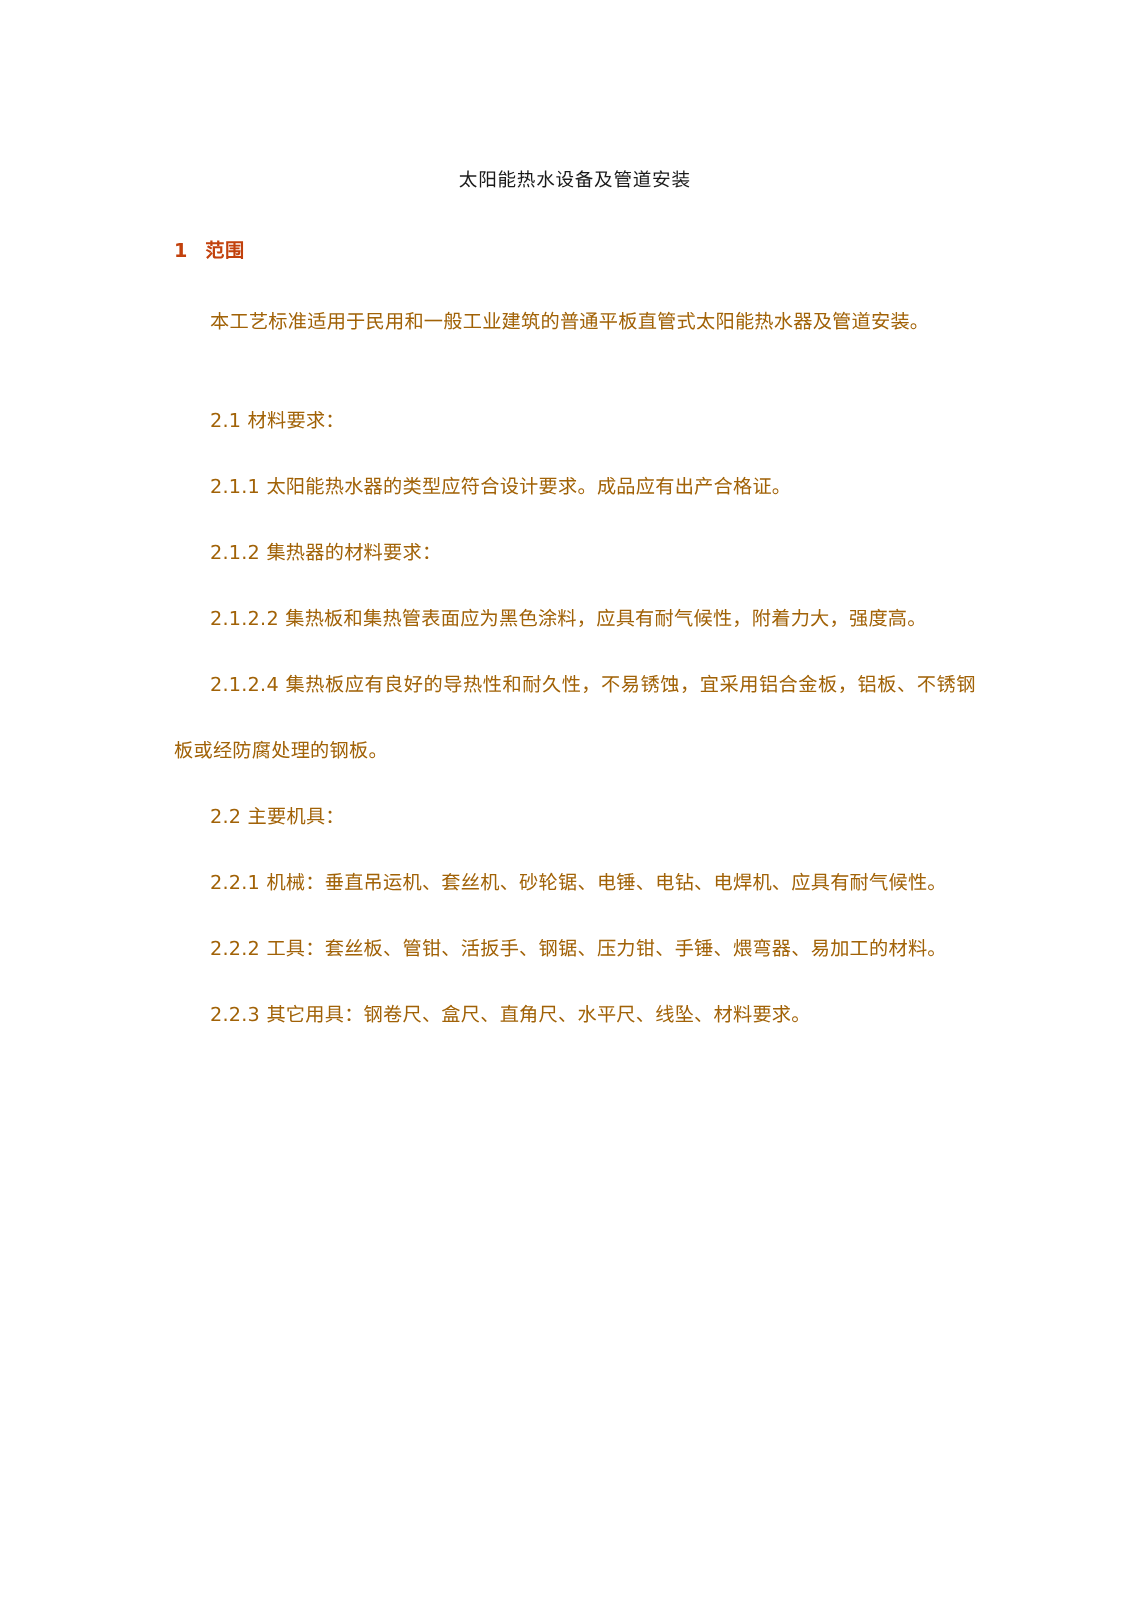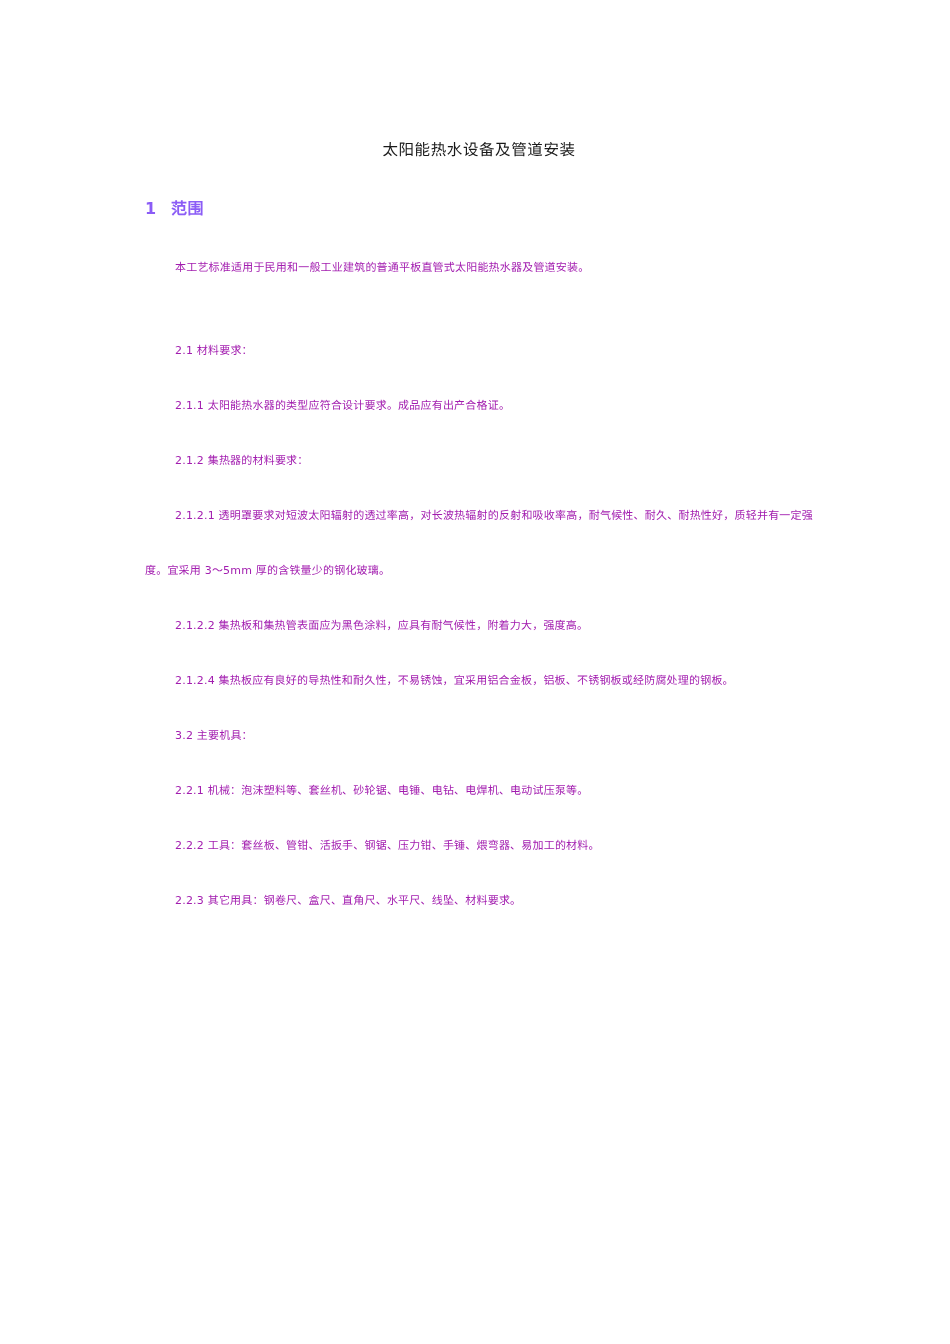--- a/index.html
+++ b/index.html
@@ -35,35 +35,35 @@
     letter-spacing: 0.6px;
     font-weight: 400;
     margin: 0 0 24px 0;
     color: #1a1a1a;
   }
   .heading {
     font-size: 16px;
     font-weight: bold;
     line-height: 26px;
     margin: 0;
-    color: #8b5cf6;
+    color: #c2410c;
     letter-spacing: 0.4px;
   }
   .heading .h-num {
     display: inline-block;
     min-width: 26px;
   }
   .para {
-    font-size: 11px;
+    font-size: 16px;
     line-height: 55px;
     margin: 0;
     text-align: justify;
     text-justify: inter-ideograph;
     text-indent: 30px;
-    color: #a21caf;
+    color: #a16207;
     letter-spacing: 0.2px;
     word-break: break-all;
   }
   .spacer-sm { height: 18px; }
   .spacer-xs { height: 10px; }
 </style>
 </head>
 <body>
 
 <div class="page">
@@ -82,22 +82,21 @@
     <p class="para">本工艺标准适用于民用和一般工业建筑的普通平板直管式太阳能热水器及管道安装。</p>
 
     <div class="spacer-xs"></div>
 
 
     <div class="spacer-sm"></div>
 
     <p class="para">2.1 材料要求：</p>
     <p class="para">2.1.1 太阳能热水器的类型应符合设计要求。成品应有出产合格证。</p>
     <p class="para">2.1.2 集热器的材料要求：</p>
-    <p class="para">2.1.2.1 透明罩要求对短波太阳辐射的透过率高，对长波热辐射的反射和吸收率高，耐气候性、耐久、耐热性好，质轻并有一定强度。宜采用 3～5mm 厚的含铁量少的钢化玻璃。</p>
     <p class="para">2.1.2.2 集热板和集热管表面应为黑色涂料，应具有耐气候性，附着力大，强度高。</p>
     <p class="para">2.1.2.4 集热板应有良好的导热性和耐久性，不易锈蚀，宜采用铝合金板，铝板、不锈钢板或经防腐处理的钢板。</p>
-    <p class="para">3.2 主要机具：</p>
-    <p class="para">2.2.1 机械：泡沫塑料等、套丝机、砂轮锯、电锤、电钻、电焊机、电动试压泵等。</p>
+    <p class="para">2.2 主要机具：</p>
+    <p class="para">2.2.1 机械：垂直吊运机、套丝机、砂轮锯、电锤、电钻、电焊机、应具有耐气候性。</p>
     <p class="para">2.2.2 工具：套丝板、管钳、活扳手、钢锯、压力钳、手锤、煨弯器、易加工的材料。</p>
     <p class="para">2.2.3 其它用具：钢卷尺、盒尺、直角尺、水平尺、线坠、材料要求。</p>
 
   </div>
 </div>
 
 </body></html>

